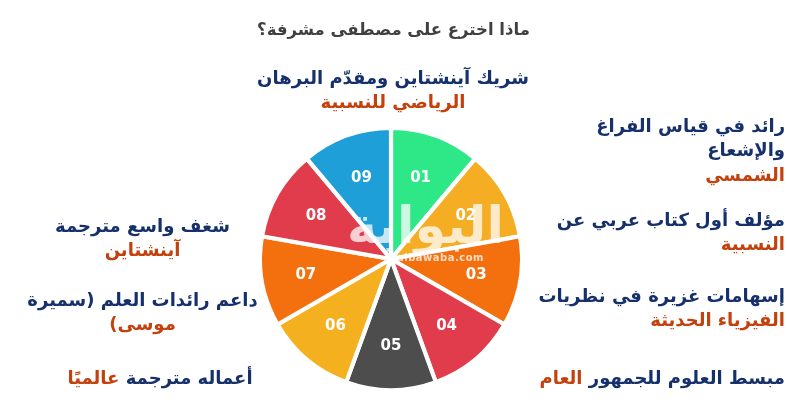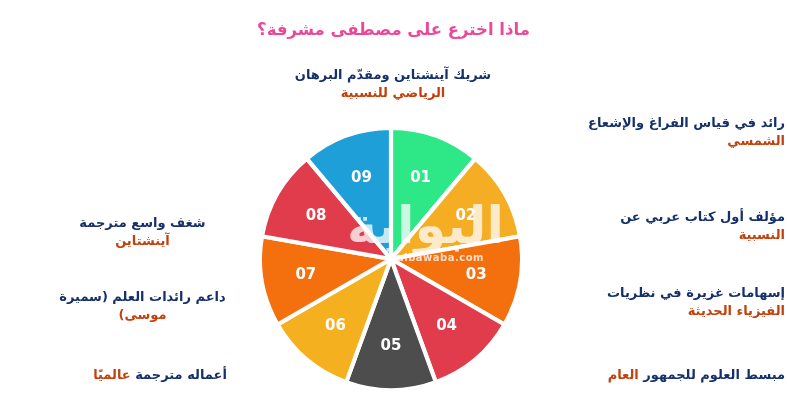--- a/index.html
+++ b/index.html
@@ -24,21 +24,21 @@
 
   
   #title {
     position: absolute;
     top: 20px;
     left: 0;
     width: 787px;
     text-align: center;
     font-size: 16.5px;
     font-weight: bold;
-    color: #ec4899;
+    color: #404040;
     direction: rtl;
     letter-spacing: 0;
   }
 
   
   #pie-wrap {
     position: absolute;
     left: 258px;
     top: 126px;
     width: 266px;
@@ -95,21 +95,21 @@
     font-weight: bold;
     color: rgba(255,255,255,0.92);
     letter-spacing: 0.5px;
     direction: ltr;
   }
 
   
   .label {
     position: absolute;
     direction: rtl;
-    font-size: 13px;
+    font-size: 18px;
     font-weight: bold;
     color: #16306b;
     line-height: 1.35;
   }
   .label .hl { color: #c2410c; }
 
   .label.right { text-align: right; }
   .label.center { text-align: center; }
 
   

